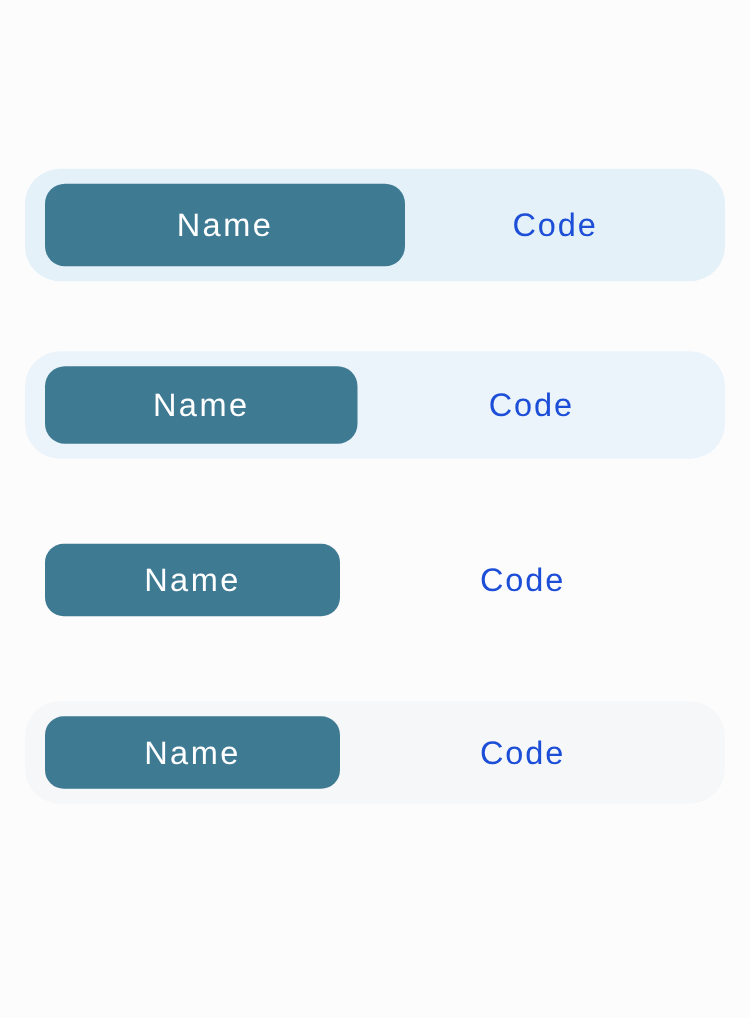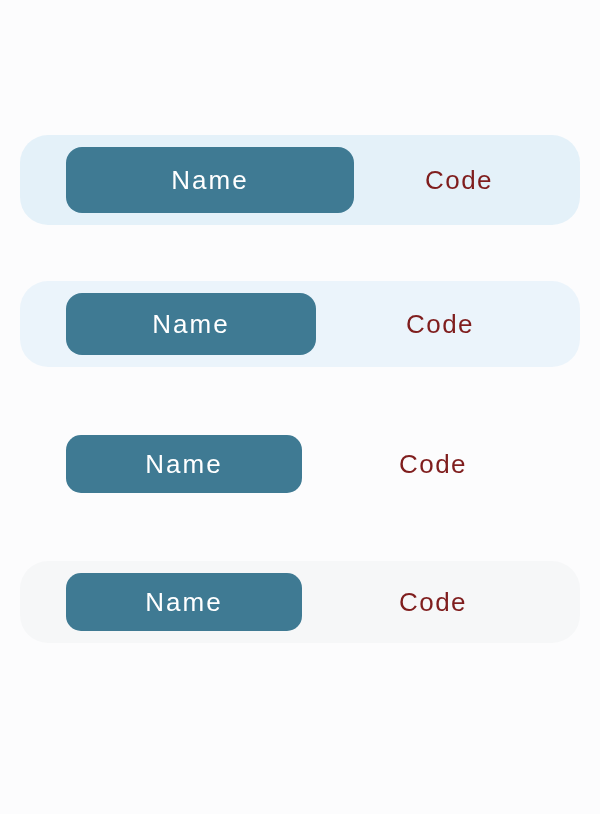--- a/index.html
+++ b/index.html
@@ -38,21 +38,20 @@
       color: #ffffff;
       border: none;
       border-radius: 16px;
       font-size: 26px;
       letter-spacing: 2px;
       font-weight: 400;
       cursor: pointer;
       display: flex;
       align-items: center;
       justify-content: center;
-      margin-left: 30px;
     }
     .btn-1 {
       width: 288px;
       height: 66px;
     }
     .btn-2 {
       width: 250px;
       height: 62px;
     }
     .btn-3 {
@@ -63,21 +62,21 @@
     .btn-4 {
       width: 236px;
       height: 58px;
       border-radius: 15px;
     }
     .code-label {
       flex: 1;
       text-align: center;
       font-size: 26px;
       letter-spacing: 1.5px;
-      color: #7f1d1d;
+      color: #1d4ed8;
       font-weight: 400;
     }
   </style>
 </head>
 <body>
 
 <div class="row row-1">
   <button class="name-btn btn-1">
     <span>Name</span>
   </button>

